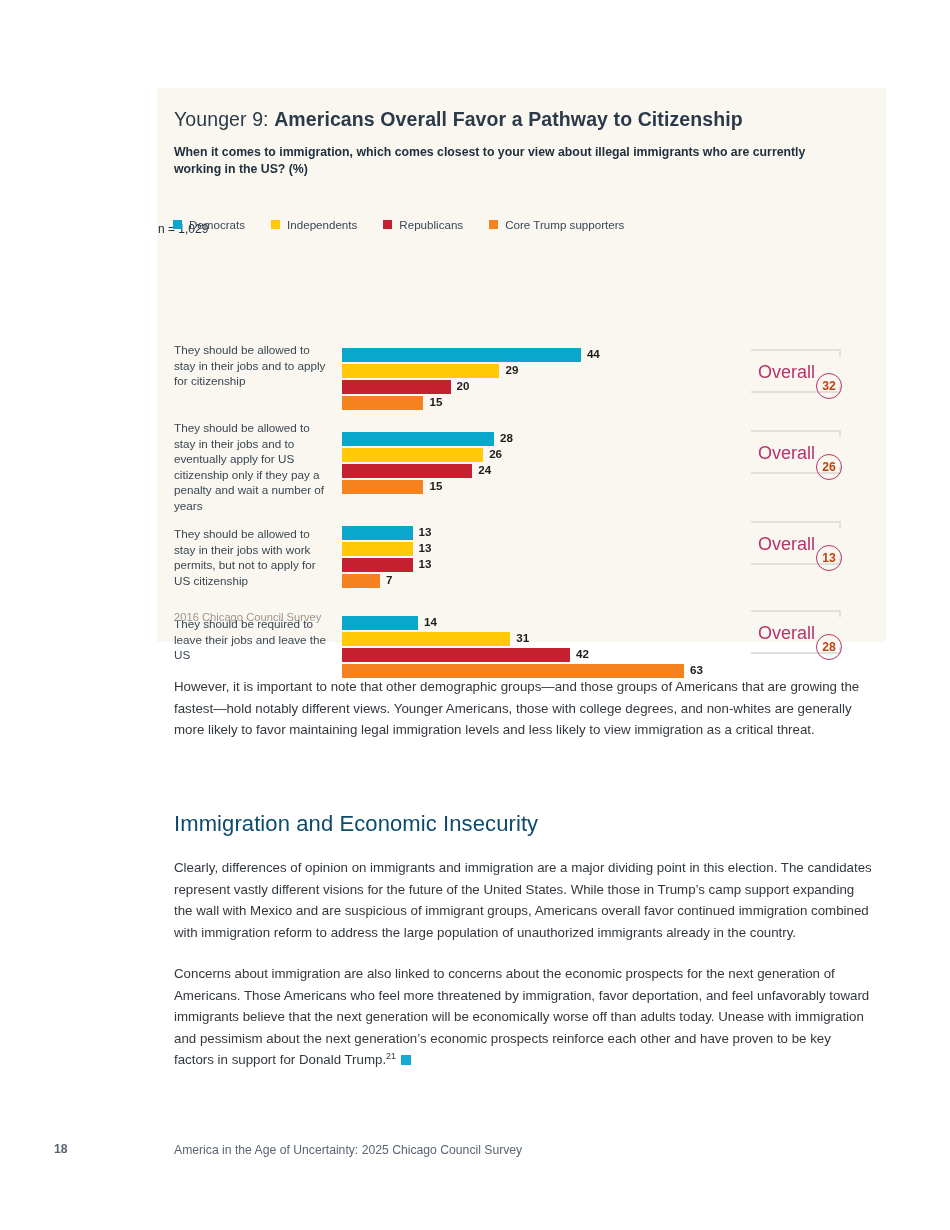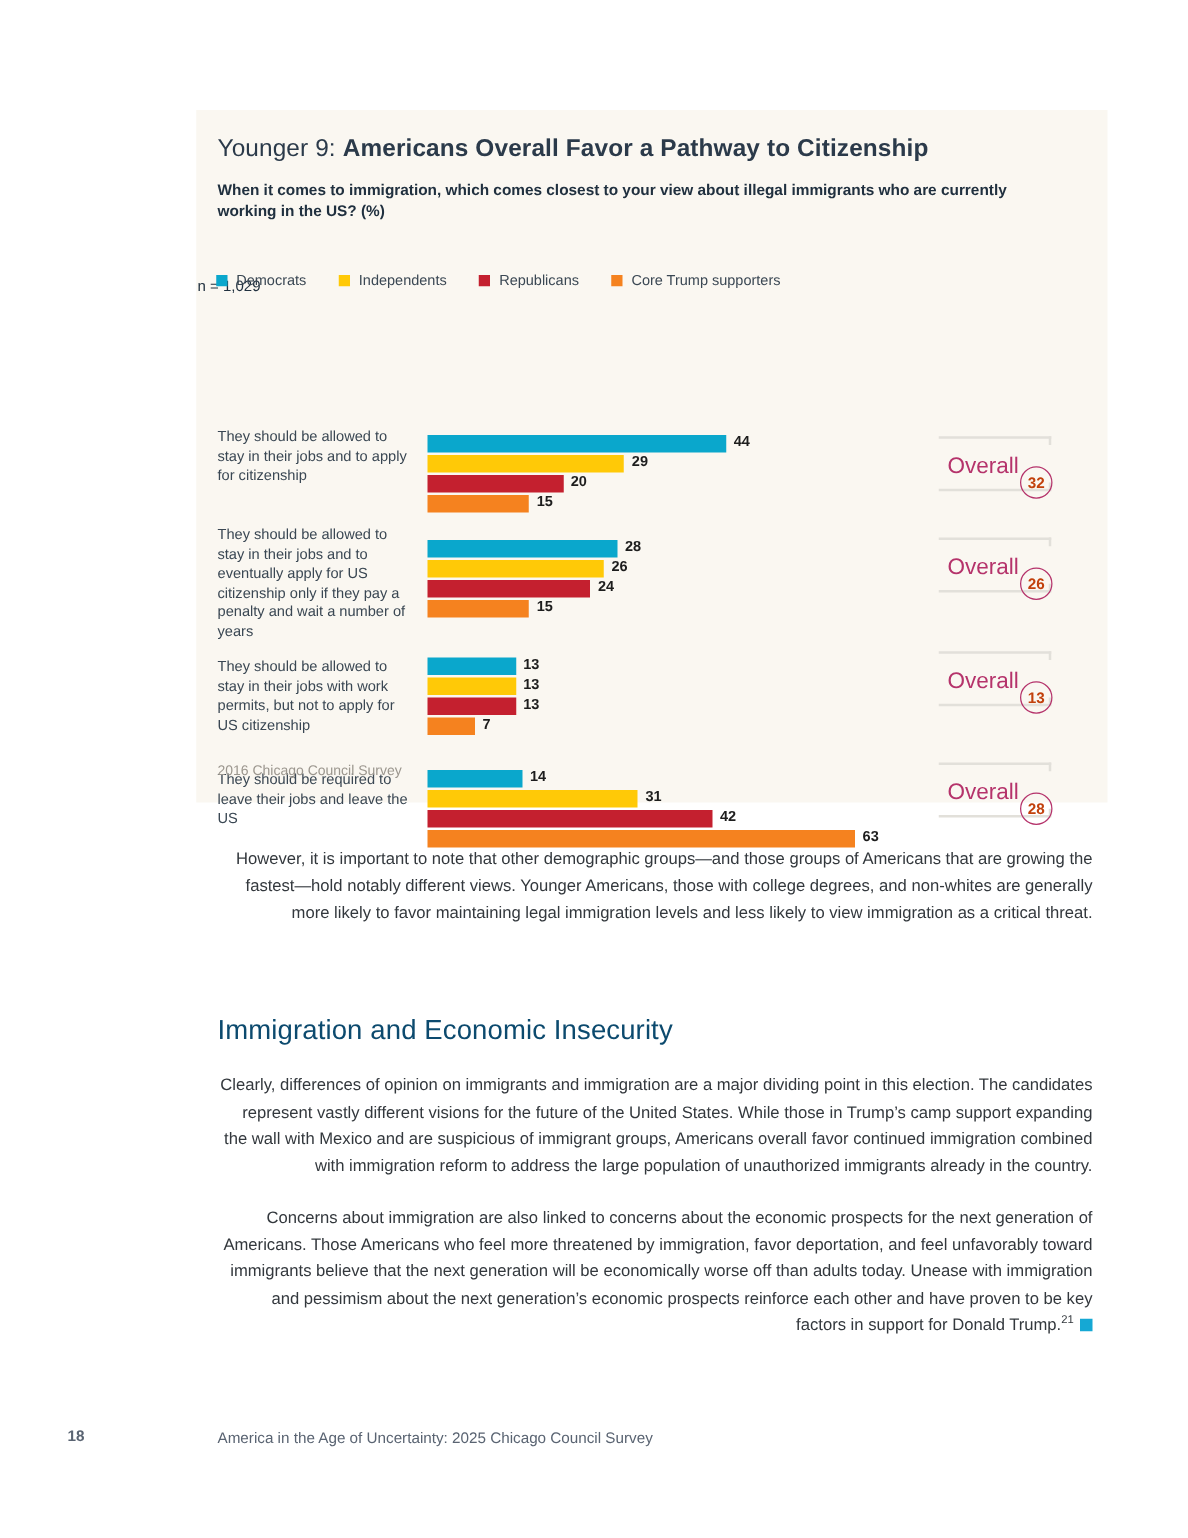--- a/index.html
+++ b/index.html
@@ -95,21 +95,21 @@
   }
 
   .fig-source{
     position:absolute; left:17px; bottom:19px;
     font-size:11.2px; color:#9b968e;
   }
 
   
   .body-text{
     position:absolute; left:174px; width:700px;
-    font-size:13.3px; line-height:21.5px; color:#33383d;text-align:right;
+    font-size:13.3px; line-height:21.5px; color:#33383d;
   }
   #para-1{top:663px;}
   .section-heading{
     position:absolute; left:174px; top:793px;
     font-size:22px; color:#0c4a6e; font-weight:400; letter-spacing:.1px;
   }
   #para-2{top:844px;}
   #para-3{top:950px;}
   .endmark{
     display:inline-block; width:10px; height:10px;

